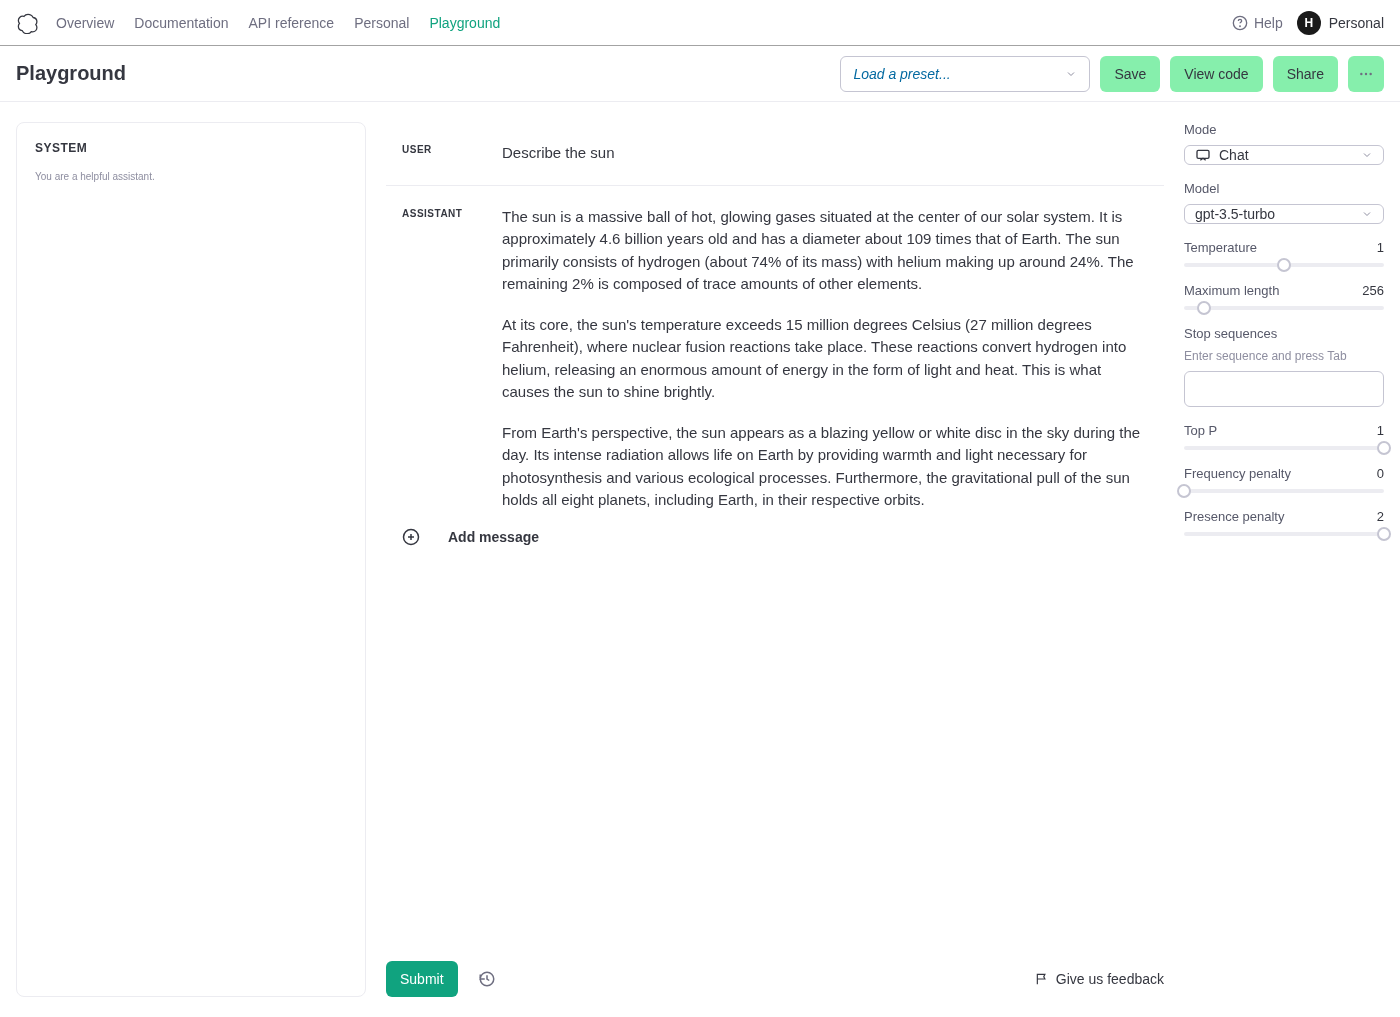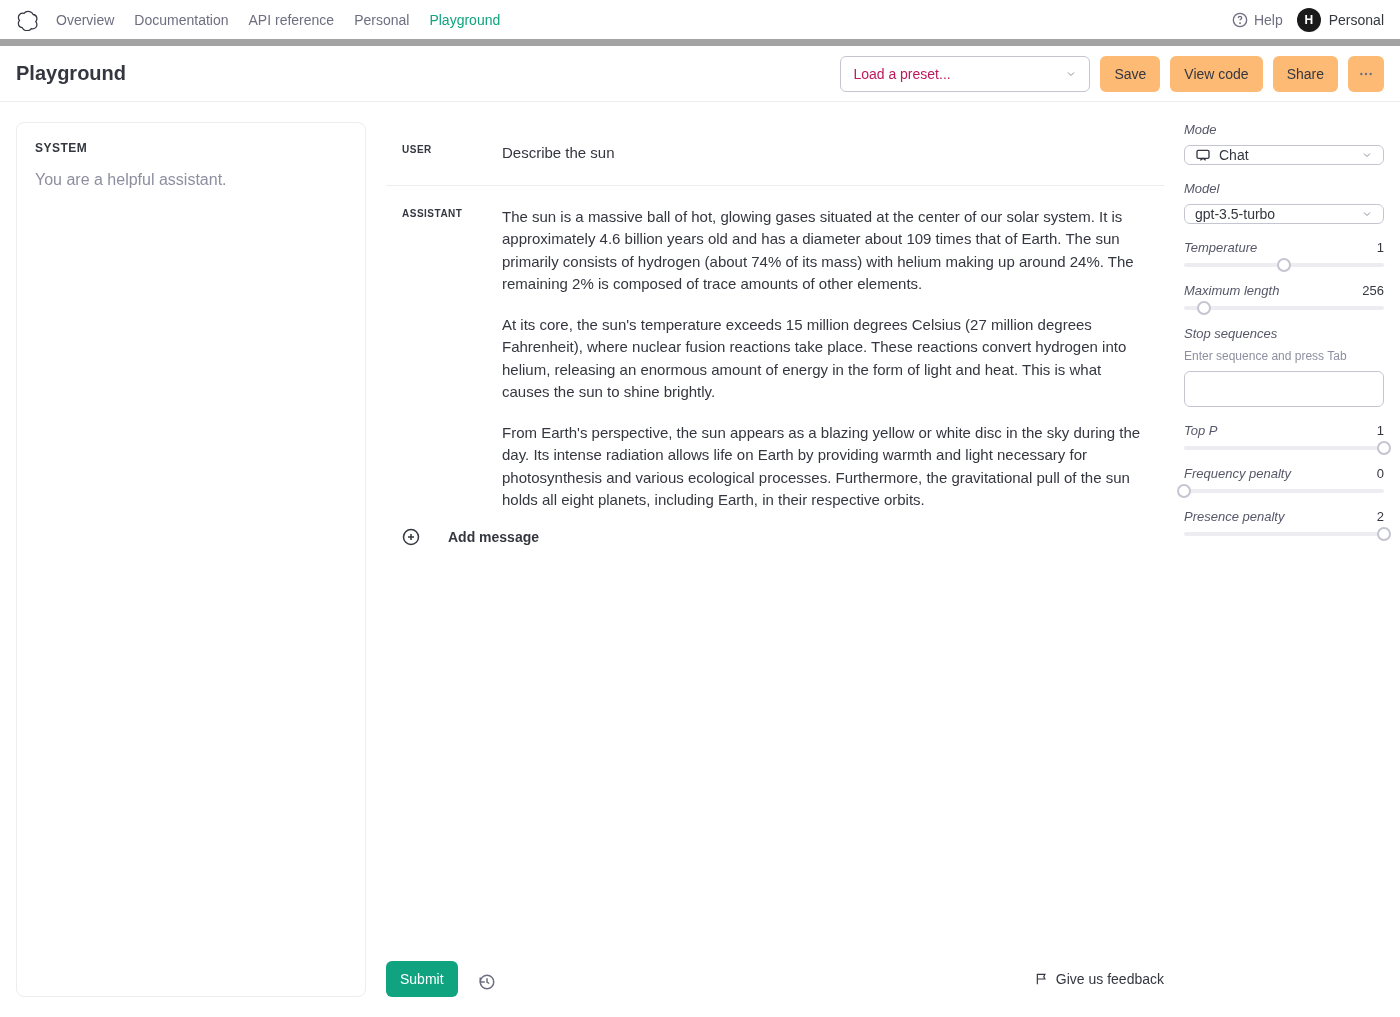--- a/index.html
+++ b/index.html
@@ -1,60 +1,60 @@
 <!DOCTYPE html>
 <html><head>
 <meta charset="utf-8">
 <style>
 * { box-sizing: border-box; margin: 0; padding: 0; }
 body { font-family: -apple-system, BlinkMacSystemFont, "Segoe UI", Helvetica, Arial, sans-serif; color: #353740; background: #fff; font-size: 14px; }
 
-.topnav { display: flex; align-items: center; height: 46px; padding: 0 16px; border-bottom: 7px solid #a3a3a3; }
+.topnav { display: flex; align-items: center; height: 46px; padding: 0 16px; border-bottom: 1px solid #a3a3a3; }
 .logo { width: 24px; height: 24px; margin-right: 16px; display: flex; align-items: center; justify-content: center; }
 .nav-items { display: flex; gap: 20px; }
 .nav-item { color: #6e6e80; font-size: 14px; cursor: pointer; }
 .nav-item.active { color: #10a37f; }
 .topnav-right { margin-left: auto; display: flex; align-items: center; gap: 14px; }
 .help { display: flex; align-items: center; gap: 6px; color: #6e6e80; cursor: pointer; }
 .avatar { width: 24px; height: 24px; border-radius: 50%; background: #1a1a1a; color: #fff; display: flex; align-items: center; justify-content: center; font-size: 12px; font-weight: 600; }
 .account { display: flex; align-items: center; gap: 8px; color: #353740; cursor: pointer; }
 
 .subheader { display: flex; align-items: center; height: 56px; padding: 0 16px; border-bottom: 1px solid #ececf1; }
 .page-title { font-size: 20px; font-weight: 600; }
 .subheader-right { margin-left: auto; display: flex; align-items: center; gap: 10px; }
-.preset-select { width: 250px; height: 36px; padding: 0 12px; border: 1px solid #c5c5d2; border-radius: 6px; color: #be185d; display: flex; align-items: center; justify-content: space-between; cursor: pointer; }
-.btn { height: 36px; padding: 0 14px; border: none; border-radius: 6px; background: #fdba74; color: #353740; font-size: 14px; cursor: pointer; }
+.preset-select { width: 250px; height: 36px; padding: 0 12px; border: 1px solid #c5c5d2; border-radius: 6px; color: #0369a1; display: flex; align-items: center; justify-content: space-between; cursor: pointer; font-style: italic; }
+.btn { height: 36px; padding: 0 14px; border: none; border-radius: 6px; background: #86efac; color: #353740; font-size: 14px; cursor: pointer; }
 .btn.icon-only { width: 36px; padding: 0; display: flex; align-items: center; justify-content: center; }
 .btn-primary { background: #10a37f; color: #fff; }
 
 .main { display: flex; padding: 20px 16px; gap: 20px; height: calc(100vh - 102px); }
 
 .system-panel { width: 350px; border: 1px solid #ececf1; border-radius: 8px; padding: 18px; }
 .system-label { font-size: 12px; font-weight: 700; letter-spacing: 0.5px; color: #353740; margin-bottom: 16px; }
-.system-content { color: #8e8ea0; font-size: 16px; }
+.system-content { color: #8e8ea0; font-size: 10px; }
 
 .chat-panel { flex: 1; display: flex; flex-direction: column; }
 .messages { flex: 1; overflow-y: auto; }
 .msg-row { display: flex; padding: 20px 16px; border-bottom: 1px solid #ececf1; gap: 20px; }
 .msg-role { width: 80px; font-size: 10px; font-weight: 700; letter-spacing: 0.5px; color: #353740; flex-shrink: 0; padding-top: 2px; }
 .msg-content { flex: 1; color: #353740; font-size: 15px; line-height: 1.5; }
 .msg-content p { margin-bottom: 18px; }
 .msg-content p:last-child { margin-bottom: 0; }
 
 .add-message-row { display: flex; align-items: center; gap: 28px; padding: 16px; cursor: pointer; font-weight: 600; font-size: 14px; color: #353740; }
 .plus-circle { width: 18px; height: 18px; display: flex; align-items: center; justify-content: center; }
 
 .chat-footer { display: flex; align-items: center; justify-content: space-between; padding: 10px 0 0 0; }
-.chat-footer-left { display: flex; align-items: flex-end; gap: 14px; }
+.chat-footer-left { display: flex; align-items: center; gap: 14px; }
 .history-btn { width: 30px; height: 30px; display: flex; align-items: center; justify-content: center; cursor: pointer; }
 .feedback { display: flex; align-items: center; gap: 7px; color: #353740; cursor: pointer; font-size: 14px; }
 
 .settings-panel { width: 200px; display: flex; flex-direction: column; gap: 16px; }
 .setting-group { display: flex; flex-direction: column; gap: 8px; }
-.setting-label { font-size: 13px; color: #565869; font-style: italic; }
+.setting-label { font-size: 13px; color: #565869; }
 .setting-row { display: flex; justify-content: space-between; align-items: center; }
 .setting-value { font-size: 13px; color: #353740; }
 .dropdown { height: 20px; border: 1px solid #c5c5d2; border-radius: 6px; padding: 0 10px; display: flex; align-items: center; justify-content: space-between; cursor: pointer; font-size: 14px; color: #353740; }
 .dropdown-left { display: flex; align-items: center; gap: 8px; }
 .slider-track { position: relative; height: 4px; background: #ececf1; border-radius: 2px; }
 .slider-thumb { position: absolute; top: 50%; width: 14px; height: 14px; background: #fff; border: 2px solid #c5c5d2; border-radius: 50%; transform: translate(-50%, -50%); }
 .stop-hint { font-size: 12px; color: #8e8ea0; }
 .stop-input { height: 36px; border: 1px solid #c5c5d2; border-radius: 6px; padding: 0 10px; font-size: 14px; }
 
 .chevron-down { width: 12px; height: 12px; }

